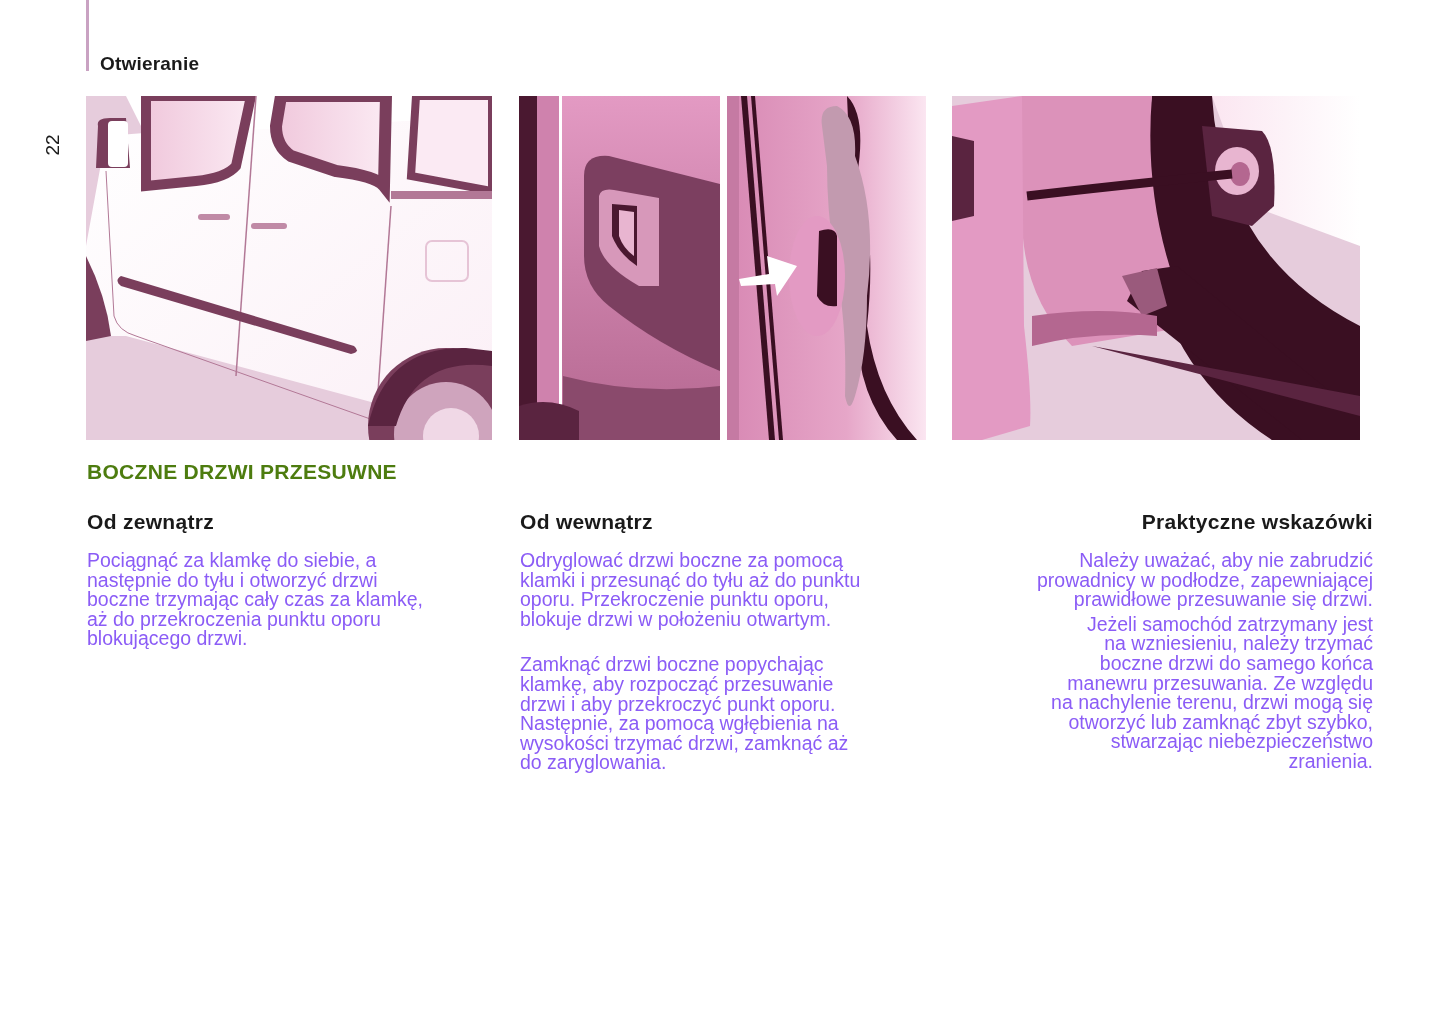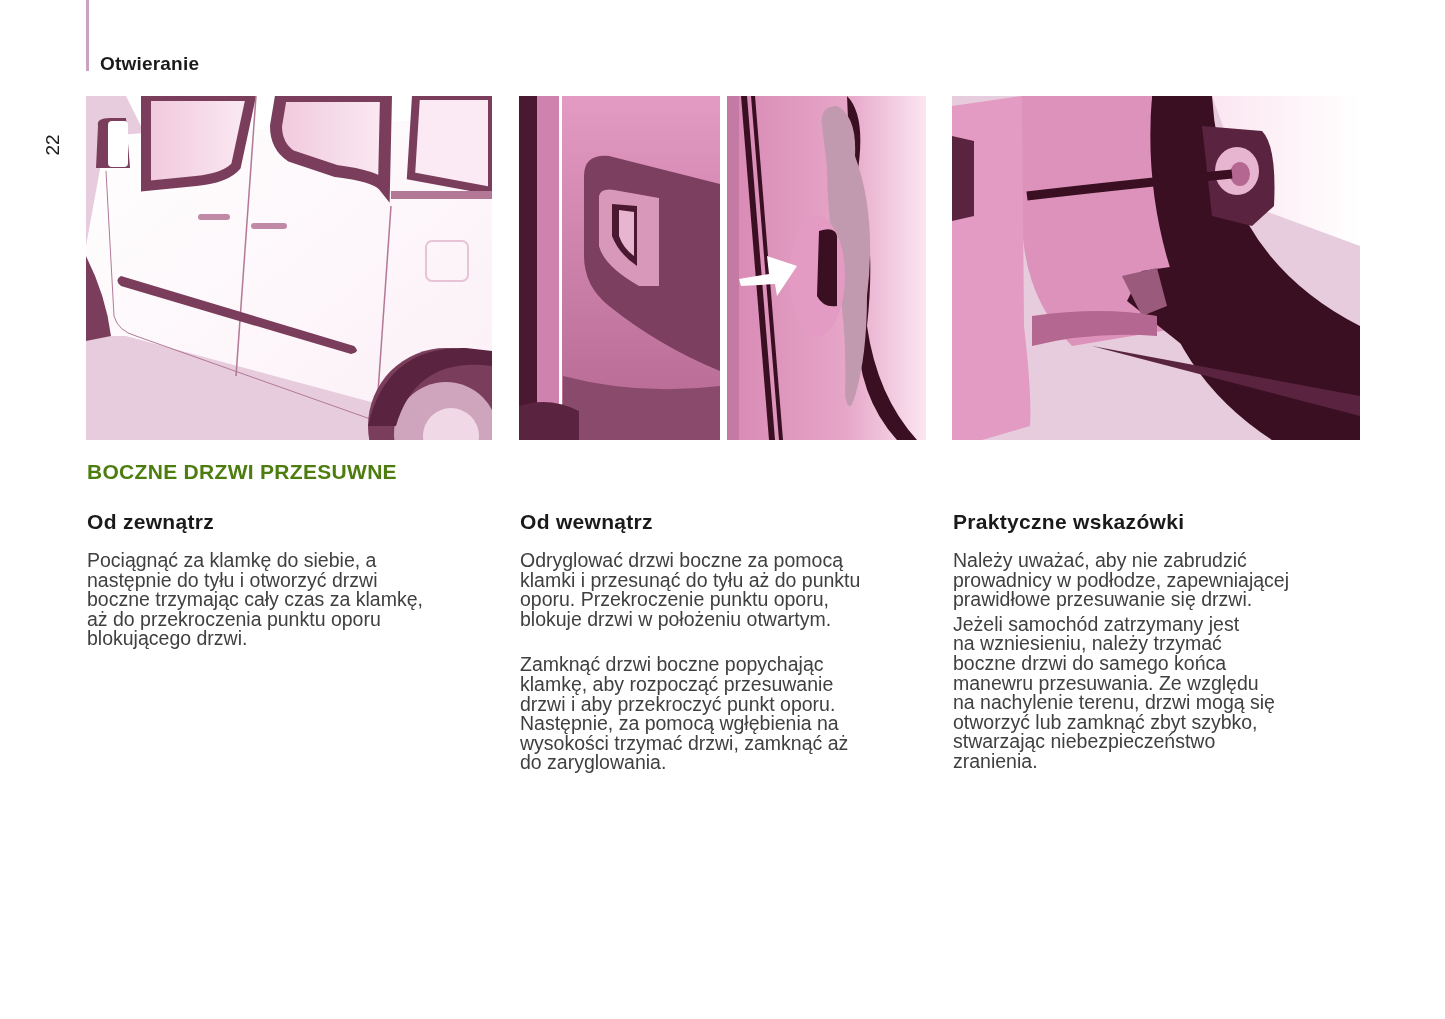--- a/index.html
+++ b/index.html
@@ -66,34 +66,34 @@
       letter-spacing: 0.3px;
       color: #4d7c0f;
     }
     .column {
       position: absolute;
       top: 509px;
       width: 420px;
     }
     #col1 { left: 87px; }
     #col2 { left: 520px; }
-    #col3 { left: 953px; }
+    #col3 { left: 953px; text-align: right; }
     .col-heading {
       font-size: 21px;
       font-weight: bold;
       letter-spacing: 0.3px;
       margin: 0 0 16px 0;
       line-height: 26px;
       color: #1a1a1a;
     }
     .para {
       font-size: 19.5px;
       line-height: 19.6px;
       margin: 0 0 5px 0;
-      color: #404040;
+      color: #8b5cf6;
       white-space: pre-line;
     }
     .para.spaced { margin-top: 26px; }
   </style>
 </head>
 <body>
 
 <div class="side-rule"></div>
 <div class="section-title">Otwieranie</div>
 <div class="page-number">22</div>

